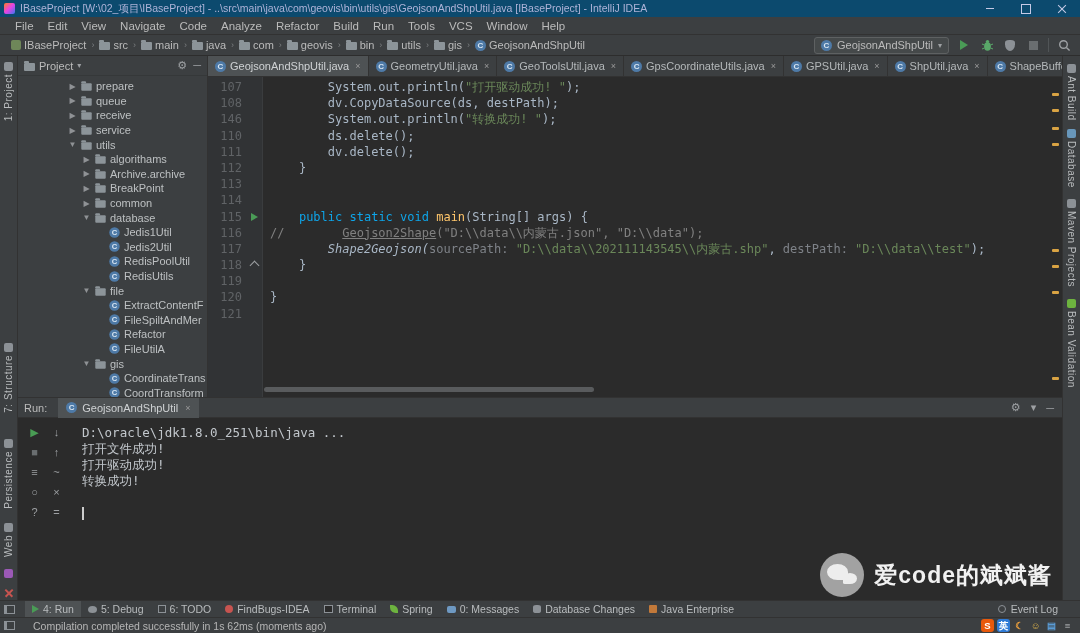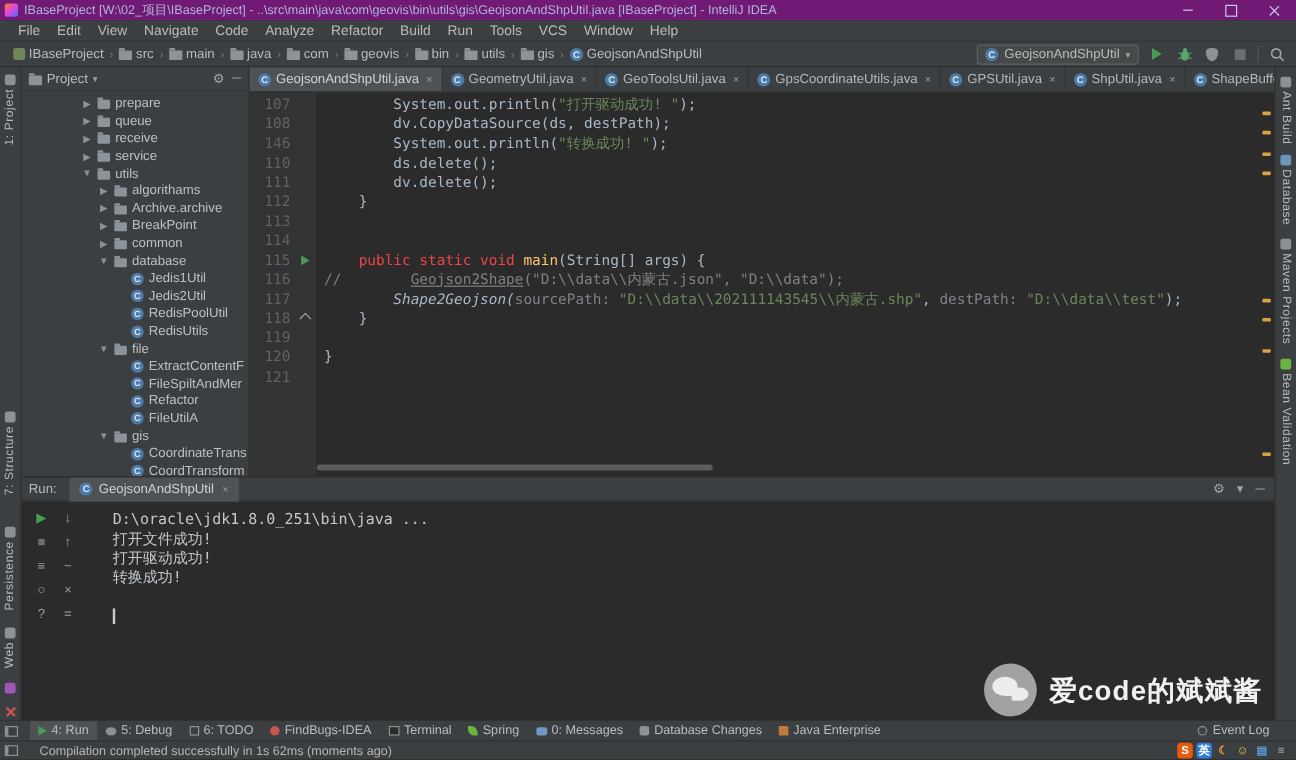--- a/index.html
+++ b/index.html
@@ -1,21 +1,21 @@
 <!DOCTYPE html>
 <html><head>
 <meta charset="utf-8">
 <style>
   *{margin:0;padding:0;box-sizing:border-box;}
   html,body{width:1080px;height:633px;background:#2b2b2b;overflow:hidden;}
   body{font-family:"Liberation Sans",sans-serif;font-size:12px;color:#bbbbbb;}
   .app{position:relative;width:1080px;height:633px;}
 
   
-  .titlebar{position:absolute;left:0;top:0;width:100%;height:17px;background:#701a75;display:flex;align-items:center;padding:0 0 0 4px;gap:5px;}
+  .titlebar{position:absolute;left:0;top:0;width:100%;height:17px;background:#0c4a6e;display:flex;align-items:center;padding:0 0 0 4px;gap:5px;}
   .appicon{width:11px;height:11px;border-radius:2px;background:linear-gradient(135deg,#fc801d,#e343e6 50%,#3a77f1);flex:none;}
   .title{flex:1;font-size:10.5px;color:#aeb3d8;white-space:nowrap;overflow:hidden;}
   .winbtns{display:flex;height:100%;flex:none;}
   .wb{width:36px;height:100%;display:flex;align-items:center;justify-content:center;position:relative;}
   .wb-min::before{content:"";width:8px;height:1px;background:#c6cae6;}
   .wb-max::before{content:"";width:8px;height:8px;border:1px solid #c6cae6;}
   .wb-close::before,.wb-close::after{content:"";position:absolute;left:50%;top:50%;width:11px;height:1px;background:#c6cae6;}
   .wb-close::before{transform:translate(-50%,-50%) rotate(45deg);}
   .wb-close::after{transform:translate(-50%,-50%) rotate(-45deg);}
 
@@ -85,21 +85,21 @@
   .tab{display:flex;align-items:center;gap:4px;padding:0 7px;font-size:11px;color:#b4b8ba;border-right:1px solid #323232;background:#3c3f41;white-space:nowrap;}
   .tab.active{background:#4e5254;color:#cfd2d4;}
   .tabx{color:#9a9a9a;font-size:9px;margin-left:2px;}
 
   .code{flex:1;position:relative;font-family:"DejaVu Sans Mono",monospace;font-size:12px;line-height:16.2px;overflow:hidden;padding-top:2px;}
   .code::before{content:"";position:absolute;left:0;top:0;bottom:0;width:54px;background:#313335;border-right:1px solid #3a3c3e;}
   .cline{display:flex;height:16.2px;position:relative;}
   .lnum{width:38px;text-align:right;color:#606366;padding-right:4px;flex:none;}
   .gut{width:16px;flex:none;display:flex;align-items:center;justify-content:center;}
   .ctext{white-space:pre;padding-left:8px;color:#a9b7c6;}
-  .s-kw{color:#ef4444;}
+  .s-kw{color:#0ea5e9;}
   .s-str{color:#6a8759;}
   .s-cmt{color:#808080;}
   .s-cmtu{color:#808080;text-decoration:underline;}
   .s-meth{color:#ffc66b;}
   .s-plain{color:#a9b7c6;}
   .s-hint{color:#7e8288;}
   .s-it{color:#a9b7c6;font-style:italic;}
   .runarrow{width:0;height:0;border-left:7px solid #4a9b56;border-top:4px solid transparent;border-bottom:4px solid transparent;}
   .fold{width:7px;height:7px;border-right:1.5px solid #9da0a3;border-bottom:1.5px solid #9da0a3;}
   .fold-close{transform:rotate(-135deg);}
@@ -109,21 +109,21 @@
 
   
   .runpanel{position:absolute;left:18px;top:397px;width:1044px;height:203px;background:#2b2b2b;border-top:1px solid #323232;display:flex;flex-direction:column;}
   .run-header{height:20px;background:#3c3f41;border-bottom:1px solid #323232;display:flex;align-items:center;gap:11px;padding:0 8px 0 6px;font-size:11px;flex:none;}
   .run-tab{display:flex;align-items:center;gap:5px;background:#4e5254;height:20px;padding:0 8px;color:#cfd2d4;}
   .run-header-right{margin-left:auto;display:flex;gap:10px;color:#9da0a3;font-size:11px;align-items:center;}
   .run-body{flex:1;display:flex;min-height:0;}
   .run-tools{width:58px;flex:none;display:grid;grid-template-columns:22px 22px;align-content:start;row-gap:7px;padding:8px 0 0 9px;}
   .rtool{width:15px;height:13px;display:flex;align-items:center;justify-content:center;font-size:11px;line-height:1;}
   .run-output{flex:1;font-family:"DejaVu Sans Mono",monospace;font-size:12.5px;line-height:16px;color:#c2c7cc;padding:7px 0 0 6px;overflow:hidden;}
-  .oline{min-height:16px;white-space:pre;margin-left:12px;}
+  .oline{min-height:16px;white-space:pre;}
   .caret-bar{display:inline-block;width:1.5px;height:13px;background:#cccccc;vertical-align:middle;}
 
   
   .watermark{position:absolute;right:28px;top:553px;display:flex;align-items:center;gap:10px;z-index:5;}
   .wm-logo{width:44px;height:44px;border-radius:50%;background:#a2a2a2;position:relative;flex:none;}
   .wm-b1{position:absolute;left:7px;top:11px;width:21px;height:16px;background:#ededed;border-radius:50% 50% 12% 50%;}
   .wm-b2{position:absolute;left:23px;top:20px;width:14px;height:11px;background:#ededed;border-radius:50% 50% 50% 12%;}
   .wm-text{font-size:23px;font-weight:bold;color:#f1f1f1;letter-spacing:1px;}
 
   

